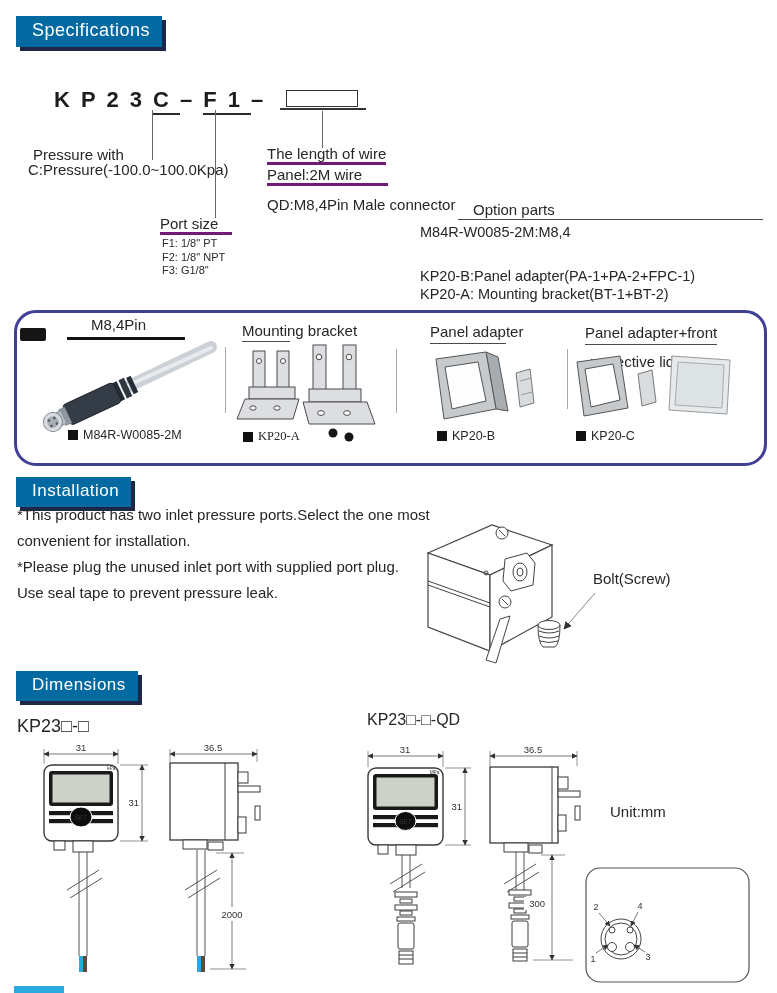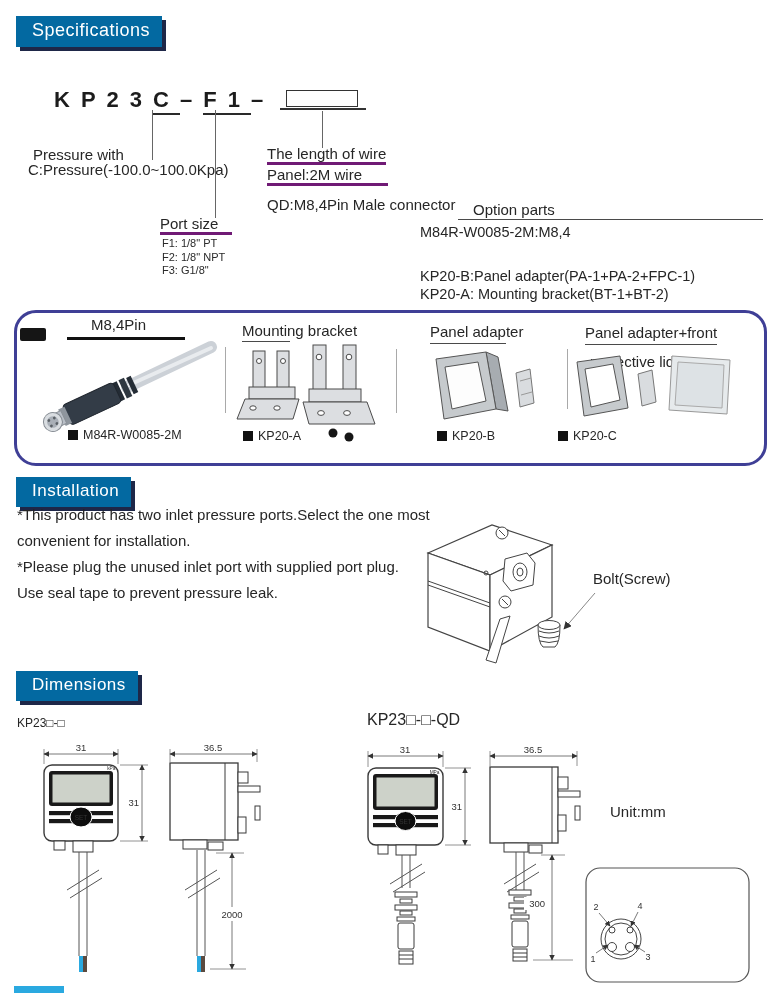--- a/index.html
+++ b/index.html
@@ -141,29 +141,29 @@
     <polygon points="13,19 41,14 48,50 19,57" fill="#ffffff" stroke="#555"></polygon>
     <polygon points="66,24 80,20 84,52 70,56" fill="#d9dcdf" stroke="#777"></polygon>
     <polygon points="100,6 158,10 155,64 97,60" fill="#e6eaec" stroke="#999"></polygon>
     <polygon points="106,12 152,15 150,58 103,55" fill="#dde2e5" stroke="#aaa"></polygon>
   </svg>
 
   <div class="cap" style="left:68px;top:428px;">
       <span class="sq"></span>
       <span>M84R-W0085-2M</span>
     </div>
-  <div class="cap" style="left:243px;top:429px;">
+  <div class="cap" style="left:243px;top:429px;font-family:Liberation Serif, serif;">
       <span class="sq"></span>
       <span>KP20-A</span>
     </div>
   <div class="cap" style="left:437px;top:429px;">
       <span class="sq"></span>
       <span>KP20-B</span>
     </div>
-  <div class="cap" style="left:558px;top:429px;">
+  <div class="cap" style="left:576px;top:429px;">
       <span class="sq"></span>
       <span>KP20-C</span>
     </div>
 
   <div class="sec-header" style="left:16px;top:477px;font-size:17px;">
     <span>Installation</span>
   </div>
   <div class="t fs15" style="left:17px;top:506px;">*This product has two inlet pressure ports.Select the one most</div>
   <div class="t fs15" style="left:17px;top:532px;">convenient for installation.</div>
   <div class="t fs15" style="left:17px;top:558px;">*Please plug the unused inlet port with supplied port plug.</div>
@@ -204,21 +204,21 @@
       <path d="M137,133 Q147,137 157,133" fill="none"></path>
       <path d="M138,138 Q147,141 156,138" fill="none"></path>
     </g>
     <line x1="193" y1="90" x2="162" y2="126" stroke="#888" stroke-width="1" marker-end="url(#ah-ins)"></line>
   </svg>
   <div class="t fs15" style="left:565px;top:570px;margin-left:28px;">Bolt(Screw)</div>
 
   <div class="sec-header" style="left:16px;top:671px;font-size:17px;">
     <span>Dimensions</span>
   </div>
-  <div class="t" style="left:17px;top:716px;font-size:12px;">KP23□-□</div>
+  <div class="t" style="left:17px;top:716px;font-size:18px;">KP23□-□</div>
   <div class="t" style="left:367px;top:711px;font-size:16px;">KP23□-□-QD</div>
   <div class="t fs15" style="left:610px;top:803px;">Unit:mm</div>
 
   <svg style="left:26px;top:740px;" width="135" height="245">
     <defs>
       <marker id="ah-f1" viewBox="0 0 10 10" refX="9" refY="5" markerWidth="7" markerHeight="7" orient="auto-start-reverse">
         <path d="M0,0 L10,5 L0,10 z" fill="#333"></path>
       </marker>
     </defs>
     <line x1="18" y1="24" x2="18" y2="9" stroke="#777" stroke-width=".8"></line>

